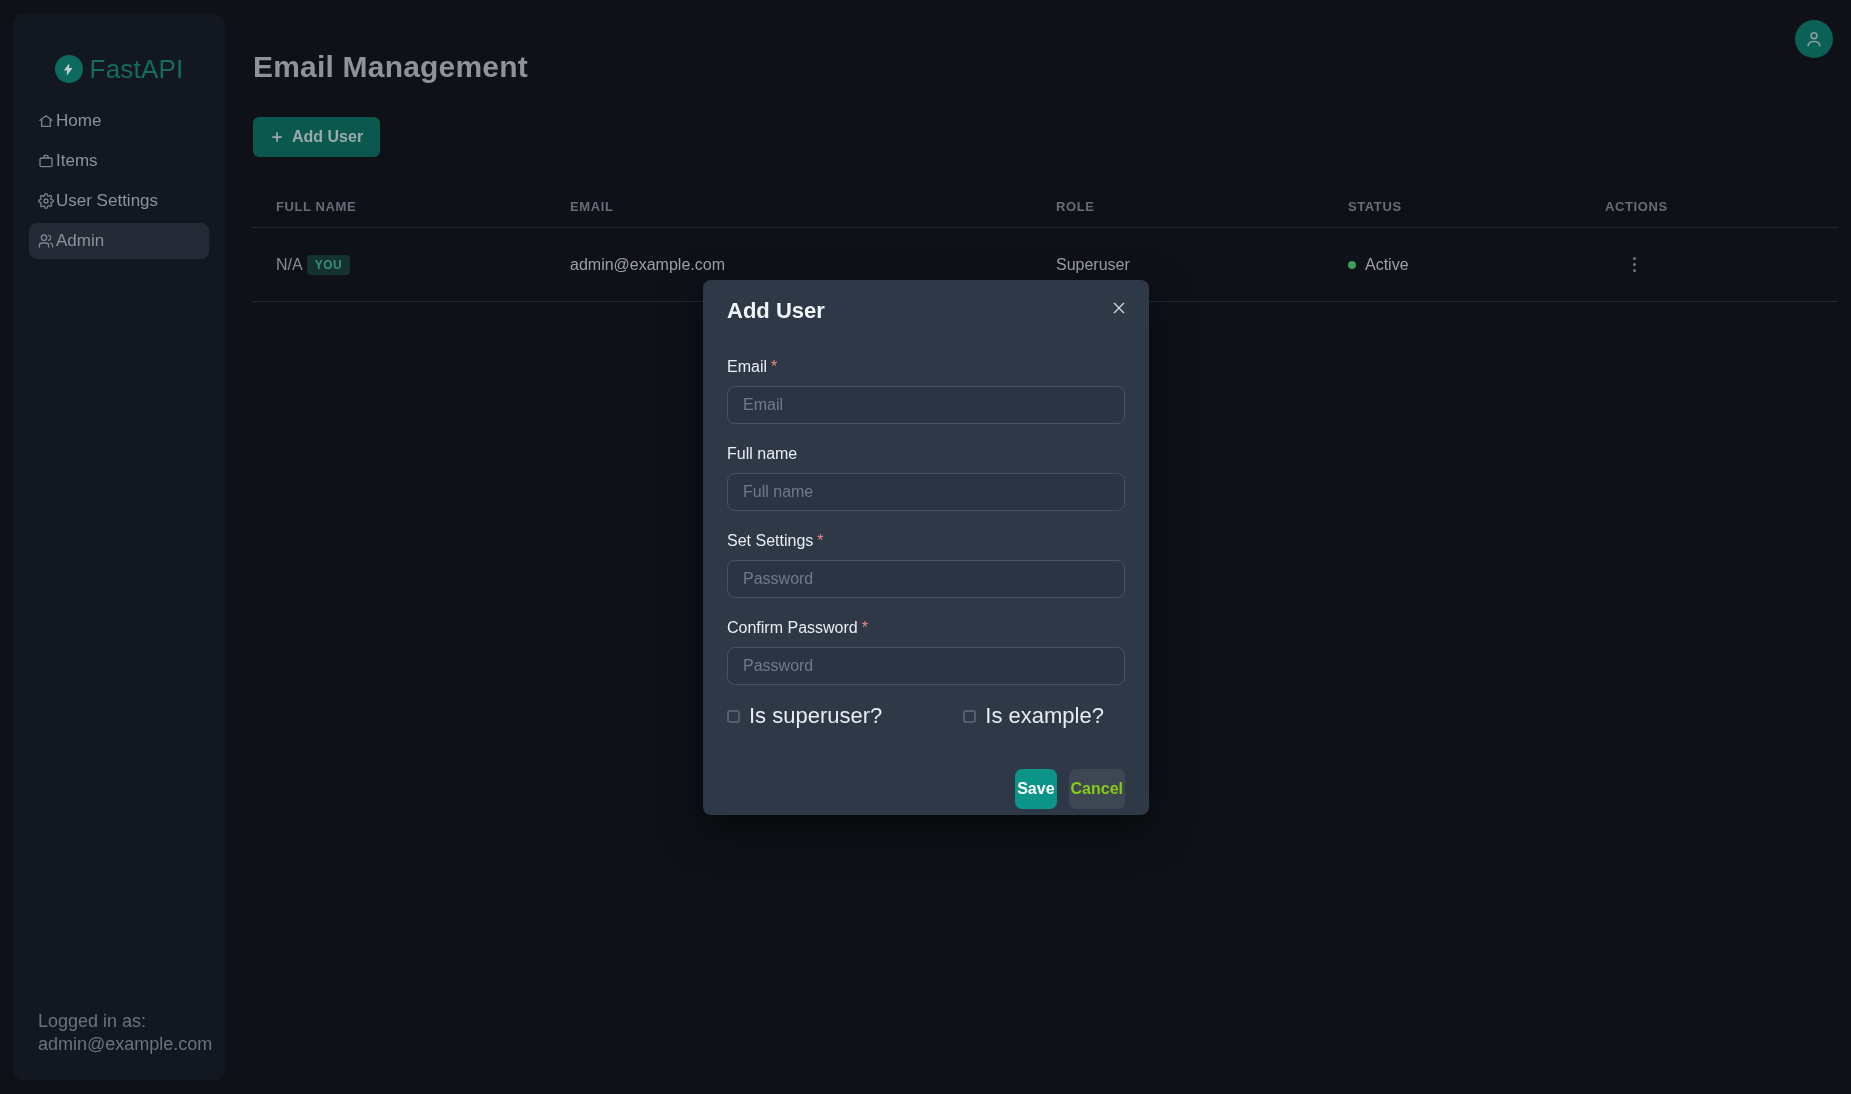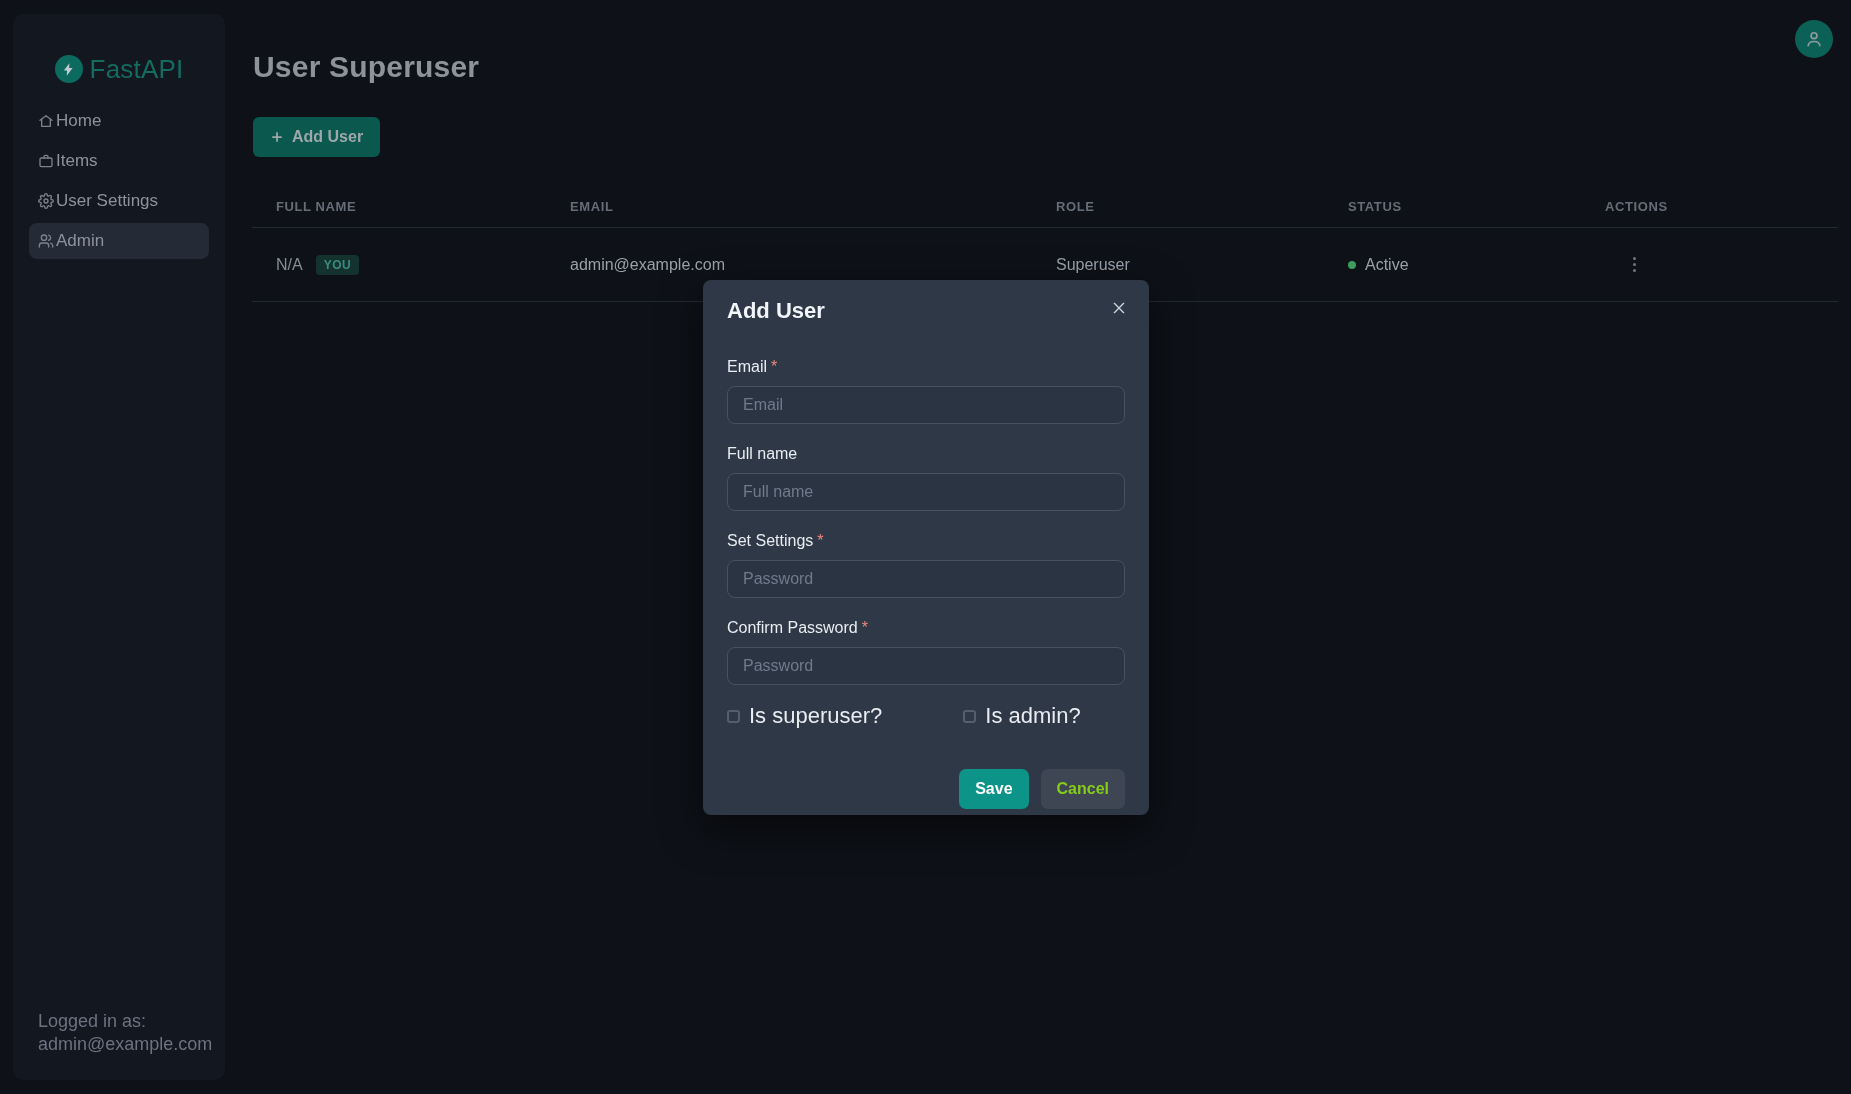--- a/index.html
+++ b/index.html
@@ -83,21 +83,21 @@
     display:grid;grid-template-columns:294px 486px 292px 257px auto;
     align-items:center;padding-left:24px;
   }
   .thead{height:42px;border-bottom:1px solid var(--row_border);}
   .thead .th{
     color:var(--header_text);font-size:13px;font-weight:700;letter-spacing:.6px;
   }
   .tbody-row{height:74px;border-bottom:1px solid var(--row_border);color:var(--text_dim);font-size:16px;}
   .cell-name{display:flex;align-items:center;color:#868d98;}
   .you-badge{
-    margin-left:13px;background:var(--badge_bg);color:var(--badge_text);
+    margin-left:4px;background:var(--badge_bg);color:var(--badge_text);
     font-size:12px;font-weight:700;letter-spacing:.5px;
     padding:3px 8px;border-radius:4px;
   }
   .cell-status{display:flex;align-items:center;gap:9px;}
   .status-dot{width:8px;height:8px;border-radius:50%;background:var(--status_green);flex:0 0 auto;}
   .kebab{
     margin-left:18px;width:22px;height:26px;display:flex;flex-direction:column;
     align-items:center;justify-content:center;gap:3px;cursor:pointer;
   }
   .kebab i{width:3px;height:3px;border-radius:50%;background:#6f7682;}
@@ -124,21 +124,21 @@
     padding:0 15px;font-size:16px;color:#cfd5de;outline:none;
     font-family:"Liberation Sans", sans-serif;
   }
   .txt-input::placeholder{color:#6f7a8a;opacity:1;}
   .checks{display:flex;align-items:center;margin-top:21px;height:20px;}
   .check-group{display:flex;align-items:center;gap:9px;cursor:pointer;}
   .check-group + .check-group{margin-left:81px;}
   .checkbox{width:13px;height:13px;border:2px solid #555e6d;border-radius:3px;background:transparent;flex:0 0 auto;}
   .check-label{font-size:22px;color:#e9edf2;}
   .modal-actions{display:flex;justify-content:flex-end;gap:12px;margin-top:43px;}
-  .btn{height:40px;display:flex;align-items:center;padding:0 16px;border-radius:7px;
+  .btn{height:40px;display:flex;align-items:center;padding:0 2px;border-radius:7px;
     font-size:16px;font-weight:700;cursor:pointer;}
   .btn-save{background:var(--accent_teal);color:#ffffff;}
   .btn-cancel{background:var(--cancel_bg);color:#84cc16;}
 </style>
 </head>
 <body>
 
 <div id="screen">
 
   <aside class="sidebar">
@@ -191,21 +191,21 @@
         <span>Admin</span>
       </div>
     </nav>
 
     <div class="login-info">
       <div>Logged in as:</div>
       <div>admin@example.com</div>
     </div>
   </aside>
 
-  <h1 class="page-title">User Superuser</h1>
+  <h1 class="page-title">Email Management</h1>
 
   <div class="add-user-btn">
     <svg viewBox="0 0 24 24">
         <path d="M12 5v14M5 12h14"></path>
       </svg>
     <span>Add User</span>
   </div>
 
   <div class="avatar-btn">
     <svg viewBox="0 0 24 24">
@@ -271,21 +271,21 @@
     </label>
     <input class="txt-input" type="password" placeholder="Password" style="">
 
     <div class="checks">
       <div class="check-group">
         <span class="checkbox"></span>
         <span class="check-label">Is superuser?</span>
       </div>
       <div class="check-group">
         <span class="checkbox"></span>
-        <span class="check-label">Is admin?</span>
+        <span class="check-label">Is example?</span>
       </div>
     </div>
 
     <div class="modal-actions">
       <div class="btn btn-save">Save</div>
       <div class="btn btn-cancel">Cancel</div>
     </div>
   </div>
 
 </div>

